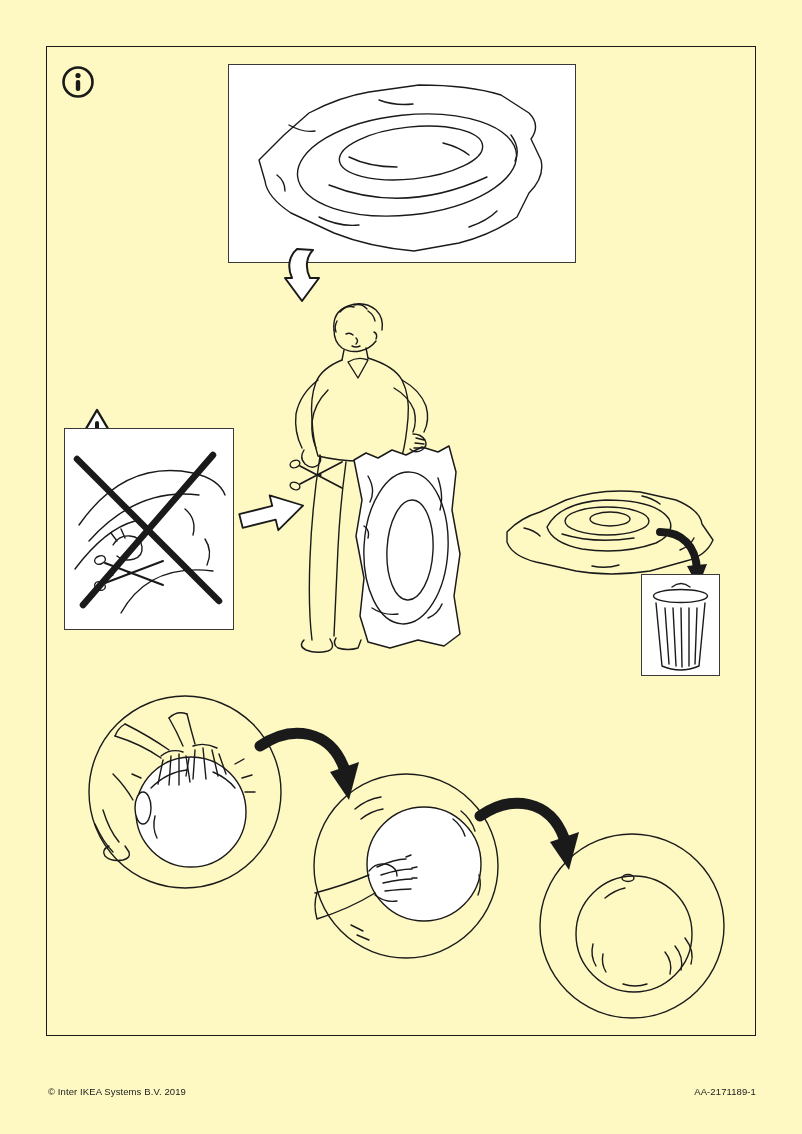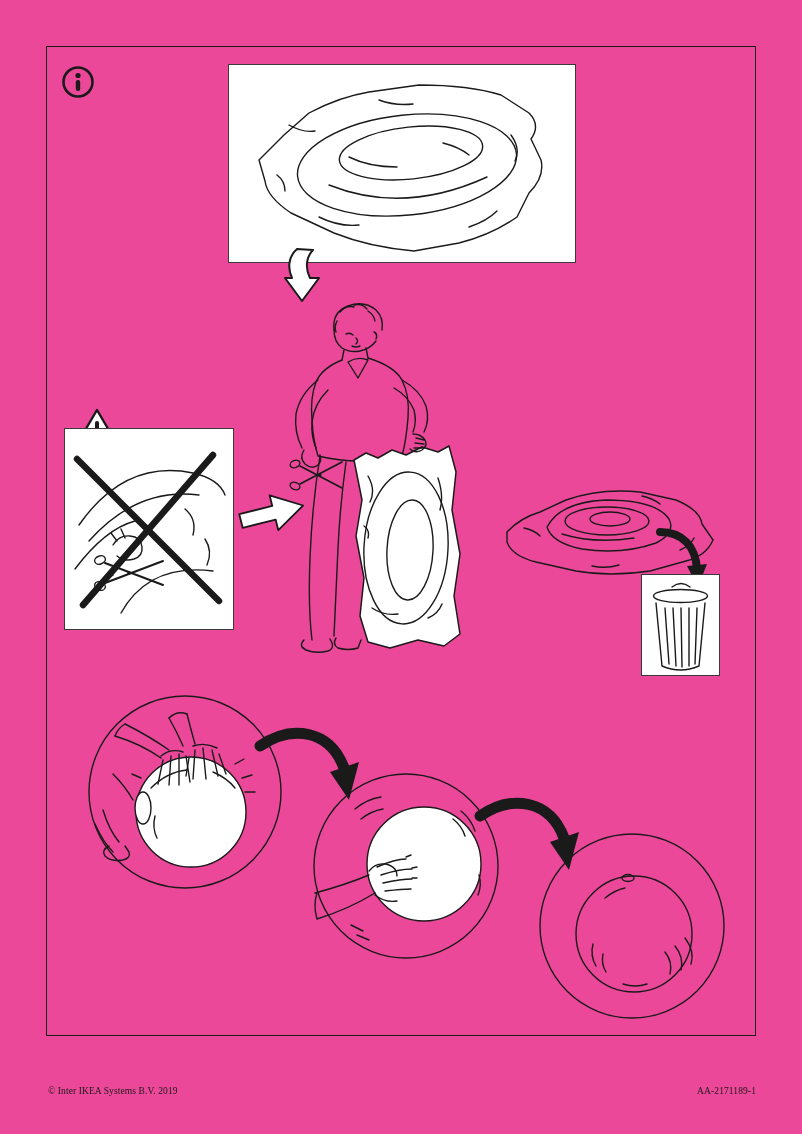--- a/index.html
+++ b/index.html
@@ -1,17 +1,17 @@
 <!DOCTYPE html>
 <html><head>
 <meta charset="utf-8">
 <style>
   html,body{margin:0;padding:0;background:#ffffff;}
-  .page{position:relative;width:802px;height:1134px;background:#ec4899;
-        font-family:Liberation Serif, serif;overflow:hidden;}
+  .page{position:relative;width:802px;height:1134px;background:#fef9c3;
+        font-family:Liberation Sans, sans-serif;overflow:hidden;}
   .abs{position:absolute;}
   .frame{left:46px;top:46px;width:708px;height:988px;border:1.6px solid #1a1a1a;}
   .panel{border:1px solid #3a3a3a;background:#ffffff;}
   .footer{font-size:9.5px;color:#1a1a1a;letter-spacing:0.1px;}
   svg{display:block;overflow:visible;}
   svg *{fill:none;stroke:#1a1a1a;stroke-width:1.4;stroke-linecap:round;stroke-linejoin:round;}
   svg .fill{fill:#1a1a1a;stroke:none;}
   svg .wfill{fill:#ffffff;}
   svg .xthick{stroke-width:6.5;}
 </style>

